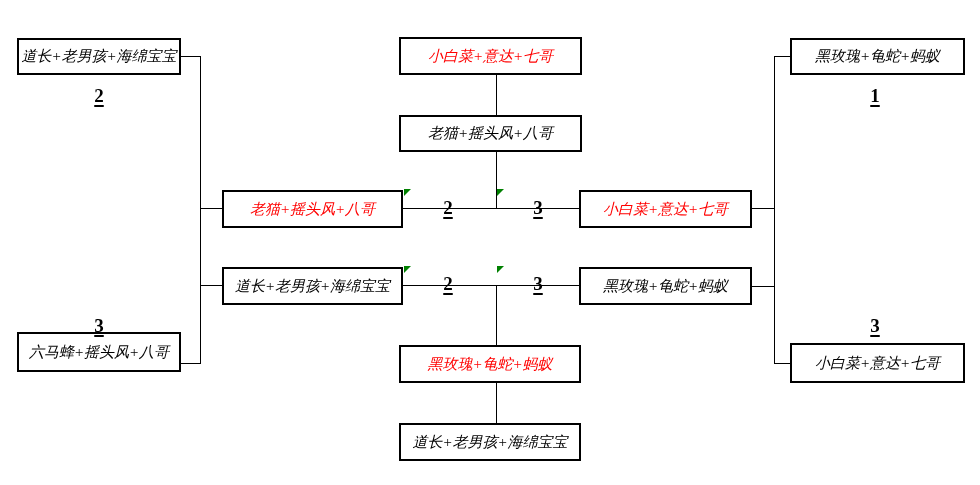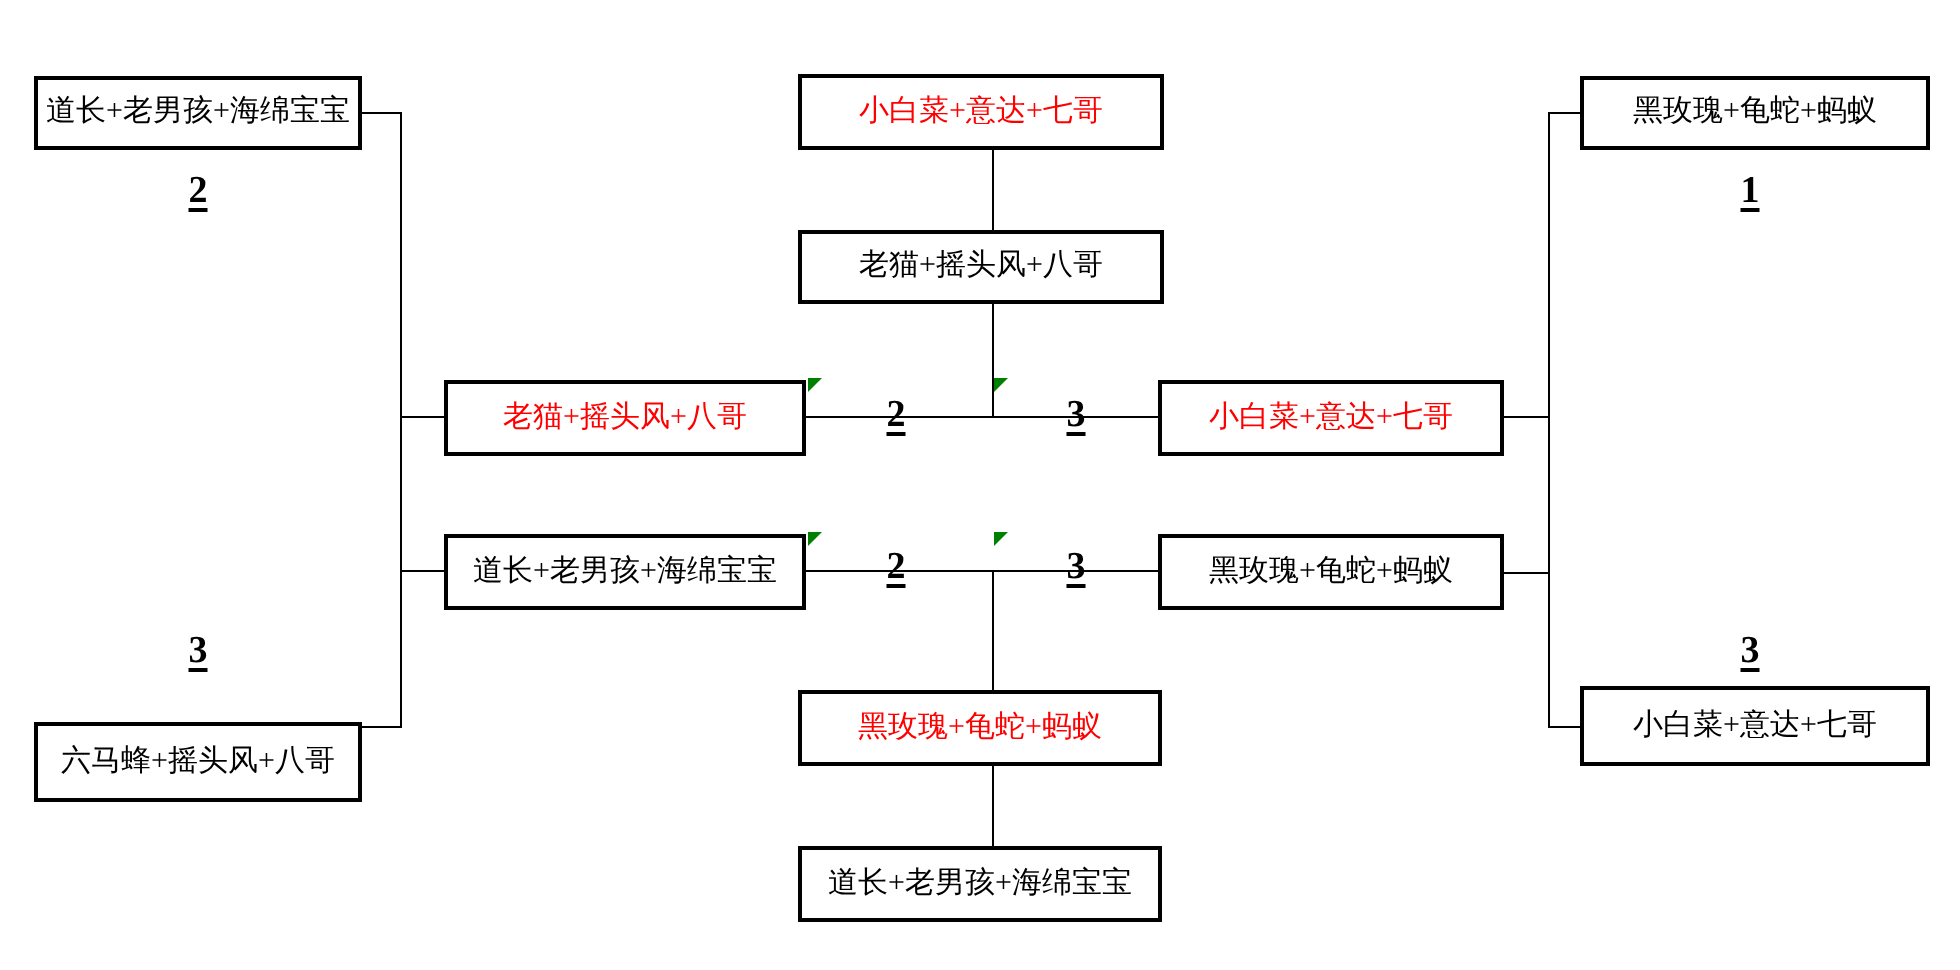--- a/index.html
+++ b/index.html
@@ -3,21 +3,21 @@
 <meta charset="utf-8">
 <style>
   html,body{margin:0;padding:0;background:#fff;}
   #stage{
     position:relative;width:980px;height:485px;background:var(--bg,#ffffff);
     font-family:"Liberation Serif","DejaVu Serif",serif;overflow:hidden;
   }
   .team-box{
     position:absolute;box-sizing:border-box;border:2px solid var(--line,#000000);
     background:#fff;display:flex;align-items:center;justify-content:center;
-    font-size:15px;color:var(--team,#000000);white-space:nowrap;line-height:1;
+    font-size:15px;color:var(--team,#000000);white-space:nowrap;line-height:1;font-style:italic;
   }
   .team-box.winner{color:var(--winner,#ff0000);}
   .line{position:absolute;background:var(--line,#000000);}
   .score{
     position:absolute;width:30px;text-align:center;font-family:"Liberation Serif",serif;
     font-weight:bold;font-size:19px;line-height:22px;color:var(--line,#000000);
     text-decoration:underline;text-underline-offset:3px;text-decoration-thickness:1.5px;
   }
   .flag{
     position:absolute;width:7px;height:7px;background:var(--flag,#008000);
@@ -47,21 +47,21 @@
   <div class="line" style="left:752px;top:208px;width:23px;height:1px"></div>
   <div class="line" style="left:752px;top:286px;width:23px;height:1px"></div>
   <div class="line" style="left:775px;top:363px;width:15px;height:1px"></div>
 
   <div class="flag" style="left:404px;top:189px"></div>
   <div class="flag" style="left:497px;top:189px"></div>
   <div class="flag" style="left:404px;top:266px"></div>
   <div class="flag" style="left:497px;top:266px"></div>
 
   <div class="team-box" style="left:17px;top:38px;width:164px;height:37px">道长+老男孩+海绵宝宝</div>
-  <div class="team-box" style="left:17px;top:361px;width:164px;height:40px">六马蜂+摇头风+八哥</div>
+  <div class="team-box" style="left:17px;top:332px;width:164px;height:40px">六马蜂+摇头风+八哥</div>
   <div class="team-box winner" style="left:222px;top:190px;width:181px;height:38px">老猫+摇头风+八哥</div>
   <div class="team-box" style="left:222px;top:267px;width:181px;height:38px">道长+老男孩+海绵宝宝</div>
   <div class="team-box winner" style="left:399px;top:37px;width:183px;height:38px">小白菜+意达+七哥</div>
   <div class="team-box" style="left:399px;top:115px;width:183px;height:37px">老猫+摇头风+八哥</div>
   <div class="team-box winner" style="left:579px;top:190px;width:173px;height:38px">小白菜+意达+七哥</div>
   <div class="team-box" style="left:579px;top:267px;width:173px;height:38px">黑玫瑰+龟蛇+蚂蚁</div>
   <div class="team-box winner" style="left:399px;top:345px;width:182px;height:38px">黑玫瑰+龟蛇+蚂蚁</div>
   <div class="team-box" style="left:399px;top:423px;width:182px;height:38px">道长+老男孩+海绵宝宝</div>
   <div class="team-box" style="left:790px;top:38px;width:175px;height:37px">黑玫瑰+龟蛇+蚂蚁</div>
   <div class="team-box" style="left:790px;top:343px;width:175px;height:40px">小白菜+意达+七哥</div>

